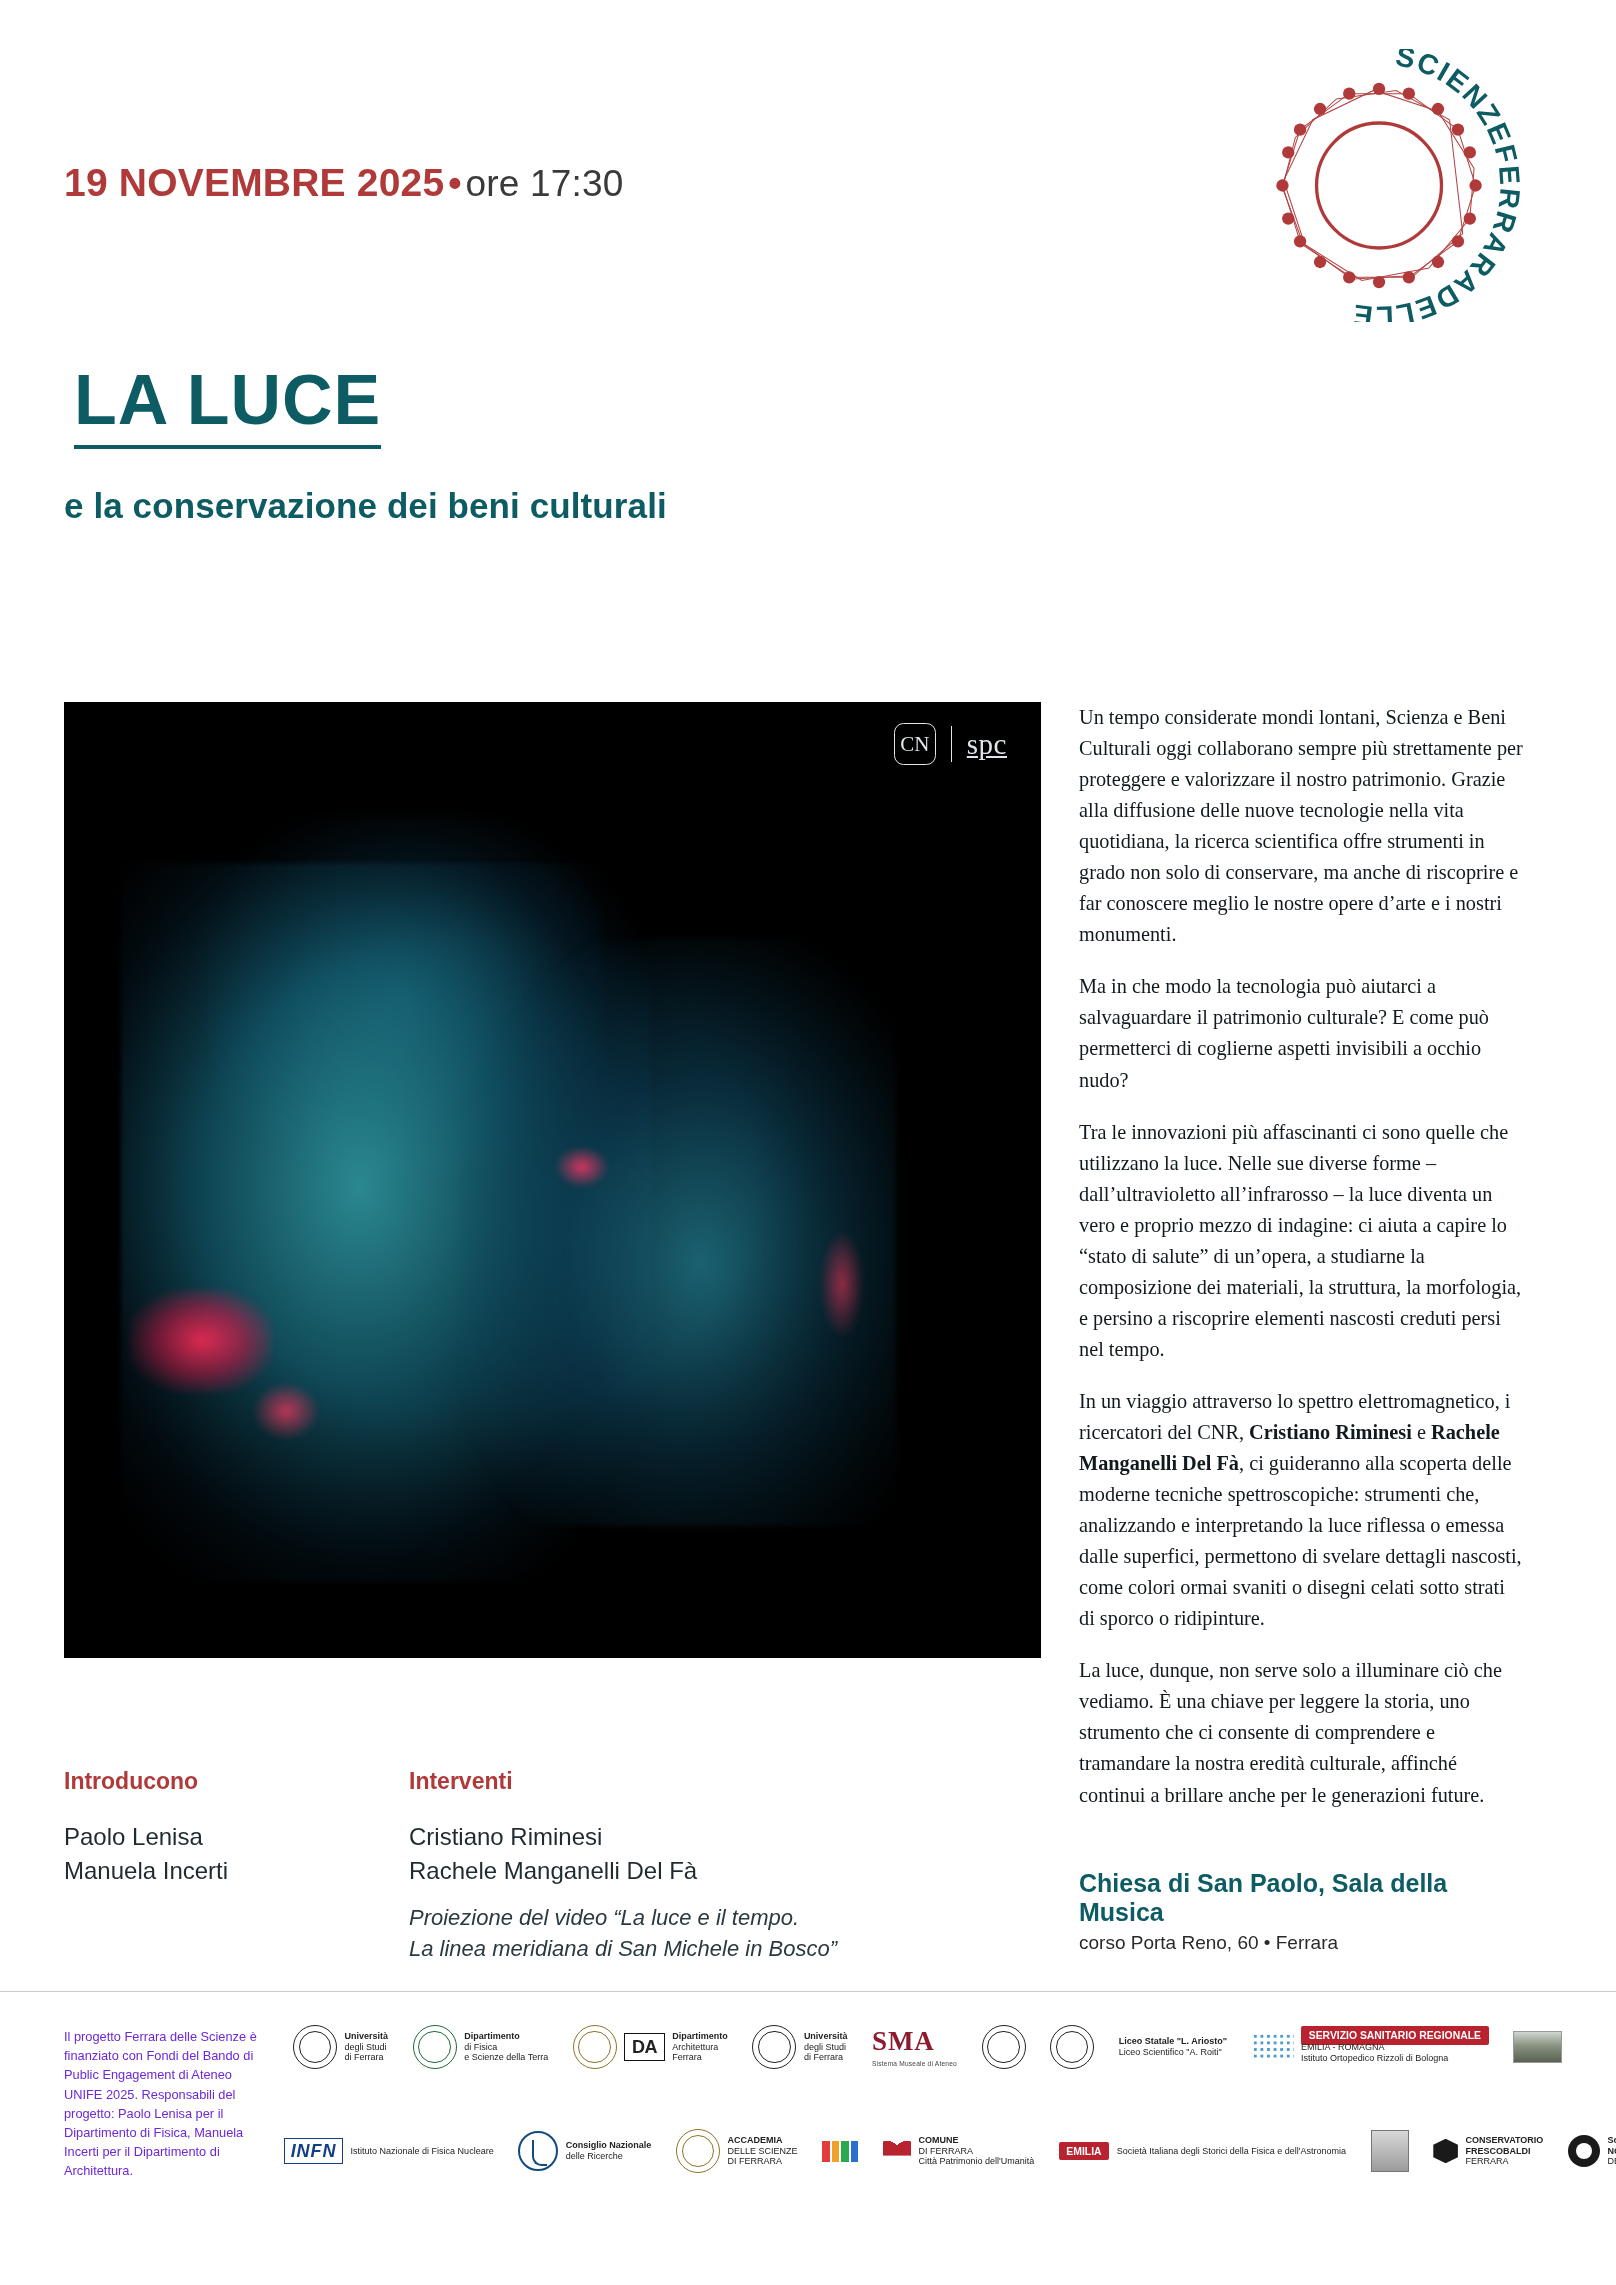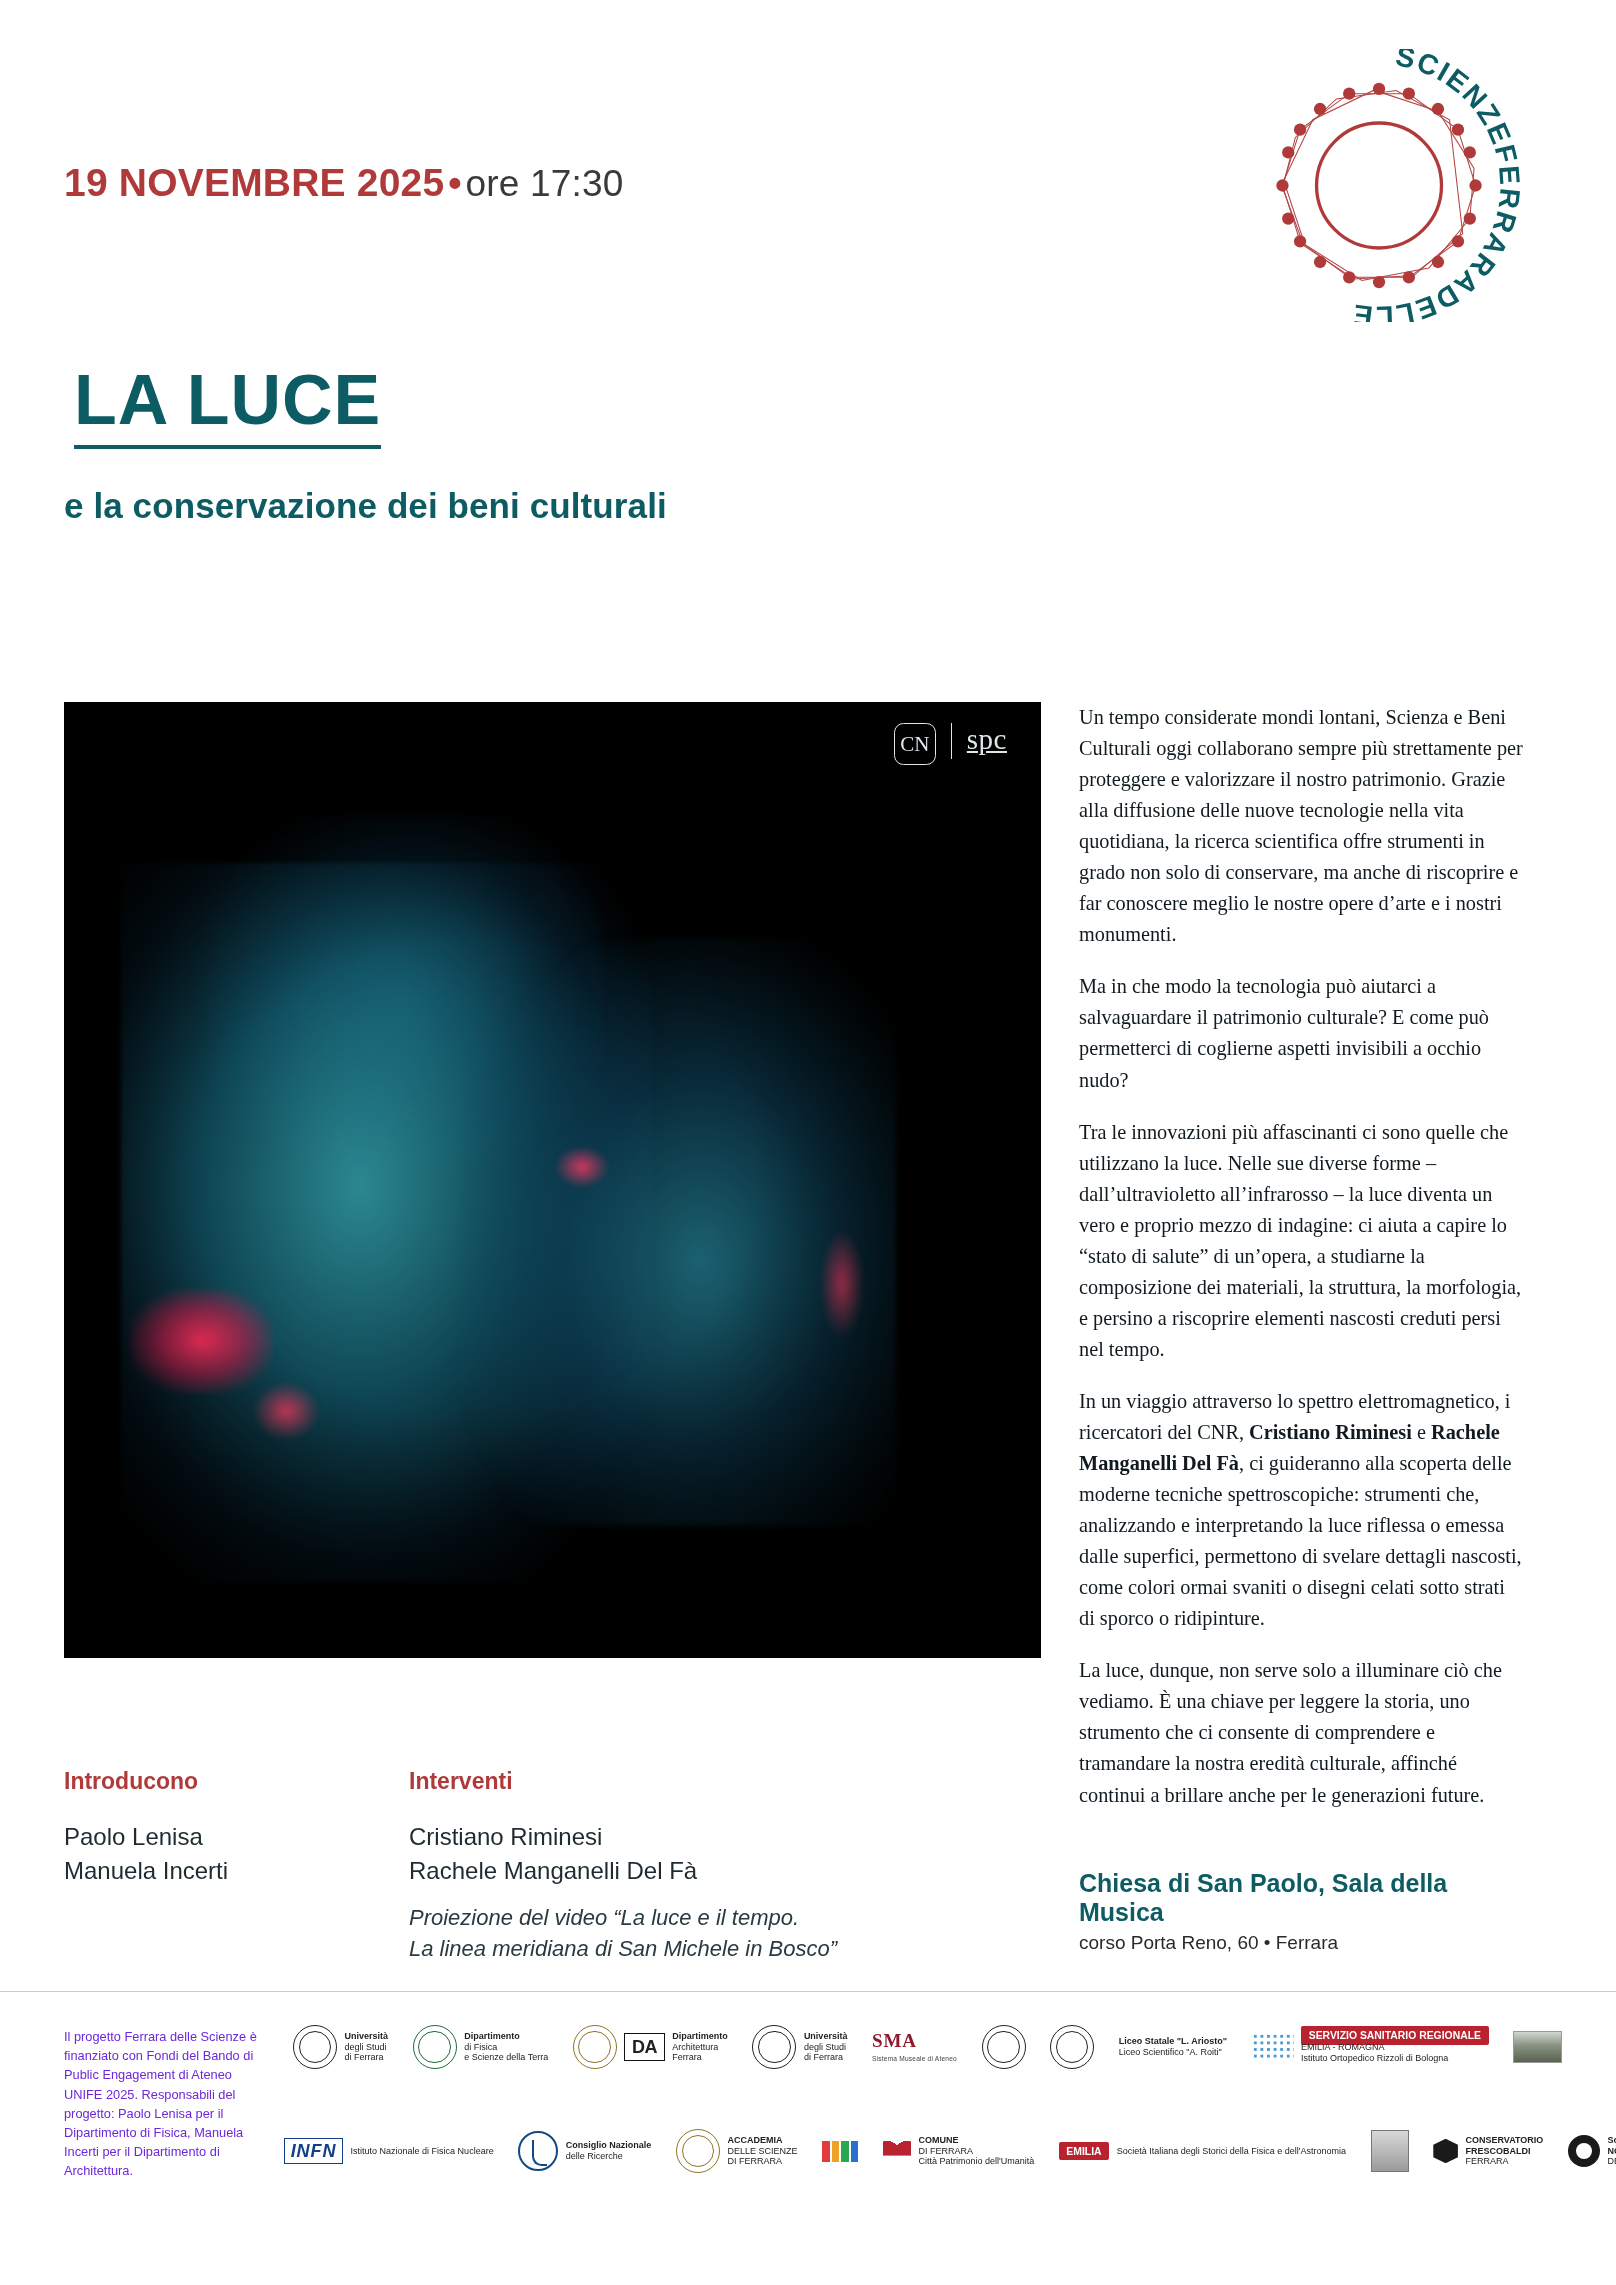--- a/index.html
+++ b/index.html
@@ -143,20 +143,21 @@
   .photo .vign {
     position: absolute;
     inset: 0;
     background: radial-gradient(ellipse at 42% 50%, rgba(0,0,0,0) 35%, rgba(0,0,0,0.55) 72%, rgba(0,0,0,0.92) 100%);
   }
   .photo-marks {
     position: absolute;
     right: 34px;
     top: 21px;
     display: flex;
+    align-items: center;
     gap: 15px;
     color: #dfe6ea;
   }
   .photo-marks .mk-cn {
     width: 42px; height: 42px;
     border: 1.9px solid #dfe6ea;
     border-radius: 9.5px;
     display: flex; align-items: center; justify-content: center;
     font-size: 21px;
     font-family: "Liberation Serif", serif;
@@ -309,21 +310,21 @@
   .chip {
     padding: 3.8px 7.6px;
     font-size: 10.4px;
     font-weight: bold;
     color: #fff;
     background: #b8232f;
     border-radius: 1.9px;
     white-space: nowrap;
   }
   .sma {
-    font-size: 19px;
+    font-size: 27px;
     font-weight: bold;
     color: #8d1b2d;
     font-family: "Liberation Serif", serif;
     letter-spacing: 0.9px;
   }
   .sma-sub {
     font-size: 6.6px;
     color: #444;
     letter-spacing: 0.2px;
   }

